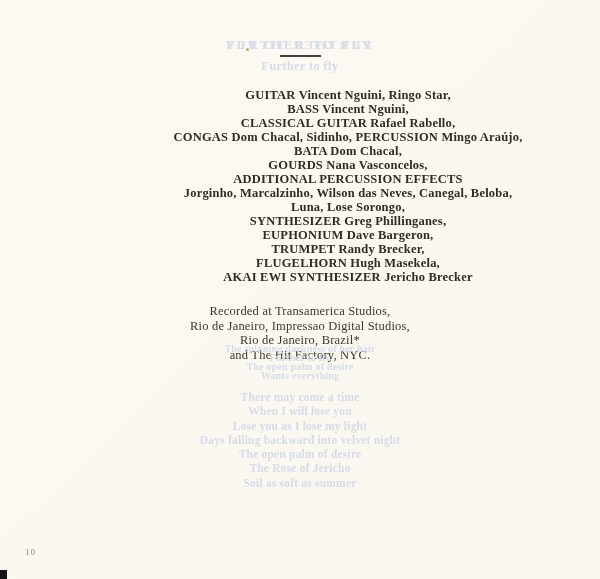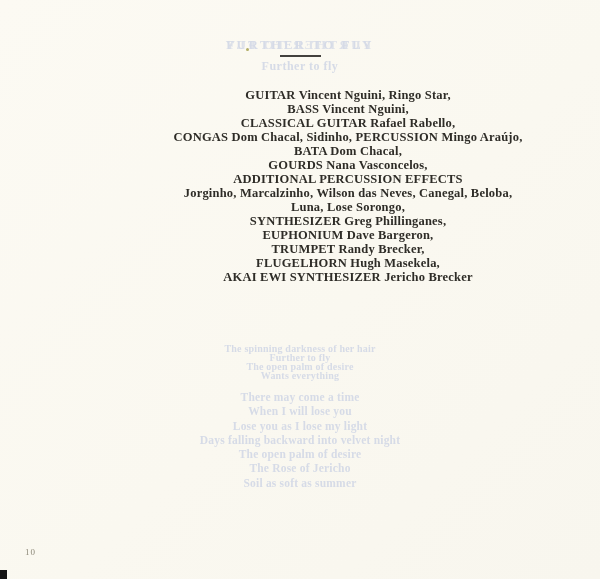--- a/index.html
+++ b/index.html
@@ -67,20 +67,26 @@
     <div>ADDITIONAL PERCUSSION EFFECTS</div>
     <div>Jorginho, Marcalzinho, Wilson das Neves, Canegal, Beloba,</div>
     <div>Luna, Lose Sorongo,</div>
     <div>SYNTHESIZER Greg Phillinganes,</div>
     <div>EUPHONIUM Dave Bargeron,</div>
     <div>TRUMPET Randy Brecker,</div>
     <div>FLUGELHORN Hugh Masekela,</div>
     <div>AKAI EWI SYNTHESIZER Jericho Brecker</div>
   </div>
 
+  <div class="centered recording">
+    <div>Recorded at Transamerica Studios,</div>
+    <div>Rio de Janeiro, Impressao Digital Studios,</div>
+    <div>Rio de Janeiro, Brazil*</div>
+    <div>and The Hit Factory, NYC.</div>
+  </div>
 
   <div class="centered faint lyrics-a">
     <div>The spinning darkness of her hair</div>
     <div>Further to fly</div>
     <div>The open palm of desire</div>
     <div>Wants everything</div>
   </div>
 
   <div class="centered faint lyrics-b">
     <div>There may come a time</div>

